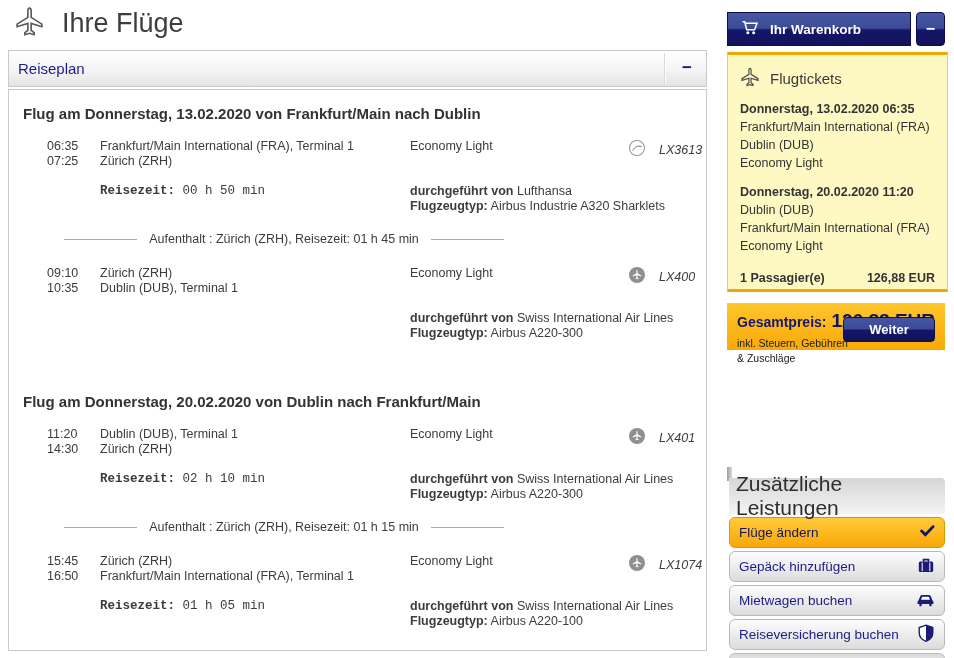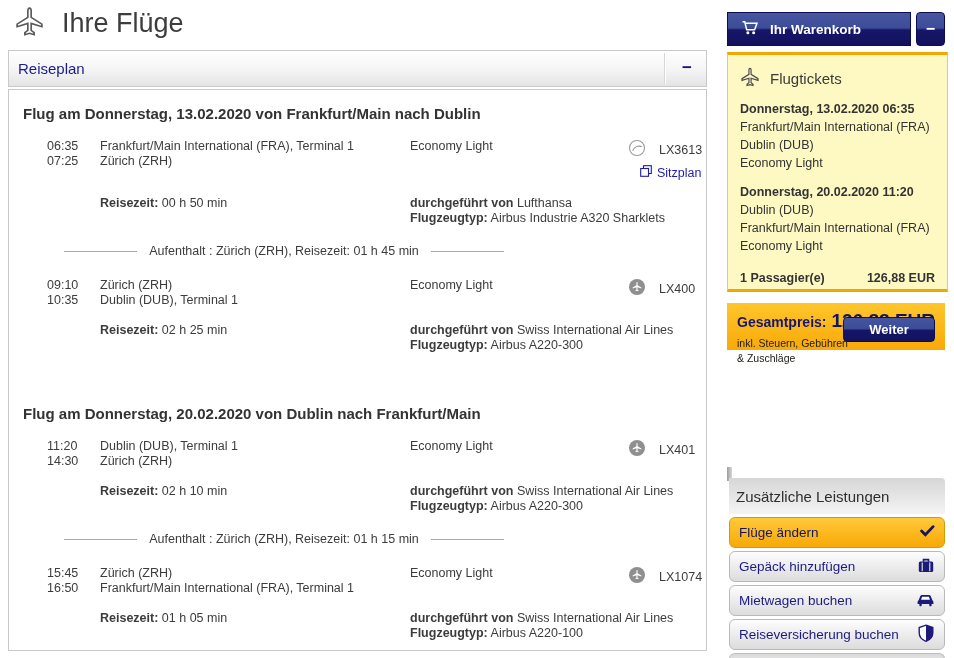--- a/index.html
+++ b/index.html
@@ -23,26 +23,26 @@
   .panel-body{margin-top:2px;border:1px solid #c9c9c9;background:#fff;height:562px;
     box-sizing:border-box;overflow:hidden;}
 
   .flight-heading{font-size:15px;font-weight:bold;color:#333;margin:15px 14px 0 14px;}
 
   .seg-row{display:grid;grid-template-columns:53px 310px 218px 1fr;
     margin:0 10px 0 38px;font-size:12.5px;color:#3c3c3c;line-height:14.5px;}
   .seg-row.r1{margin-top:17px;}
   .seg-row.r2{margin-top:16px;}
   .seg-row .cell div{margin-bottom:0;}
-  .fl-cell{display:flex;flex-direction:column;align-items:flex-start;}
+  .fl-cell{display:flex;align-items:flex-start;font-style:italic;}
   .fl-line{display:flex;align-items:center;gap:13px;}
   .sitzplan{display:flex;align-items:flex-end;gap:5px;margin:4px 0 0 12px;
     color:#1d1dab;cursor:pointer;}
   .op-cell{grid-column:3/5;line-height:15px;}
-  .dur-cell{grid-column:2;}
+  .dur-cell{grid-column:2;font-family:Liberation Mono, monospace;}
 
   .stop-divider{display:flex;align-items:center;gap:12px;
     margin:18px 202px 0 55px;font-size:12.5px;color:#3c3c3c;}
   .stop-divider .line{flex:1;height:1px;background:#a9a9a9;}
   .seg-row.after-stop{margin-top:20px;}
   .flight-heading.second{margin-top:52px;}
 
   
   .cart-btn{position:absolute;left:727px;top:12px;width:184px;height:34px;box-sizing:border-box;
     background:linear-gradient(180deg,#46569f 0%,#3c4c98 47%,#16166a 53%,#12125c 100%);
@@ -70,21 +70,21 @@
   .total-note{font-size:10.5px;color:#20201c;line-height:15px;margin-top:4px;width:112px;}
   .weiter{position:absolute;right:10px;bottom:8px;width:92px;height:25px;box-sizing:border-box;
     background:linear-gradient(180deg,#45559e 0%,#3b4b97 47%,#15156a 53%,#12125c 100%);
     border:1px solid #0d0d52;border-radius:4px;color:#fff;font-weight:bold;font-size:13px;
     display:flex;align-items:center;justify-content:center;cursor:pointer;}
 
   .panel-handle{position:absolute;left:727px;top:467px;width:5px;height:14px;
     background:linear-gradient(90deg,#9d9d9d,#d8d8d8);}
   .extras{position:absolute;left:729px;top:478px;width:216px;}
   .extras-header{height:36px;background:linear-gradient(180deg,#d6d6d6,#f4f4f4);
-    display:flex;align-items:center;padding-left:7px;font-size:15px;color:#2e2e2e;
+    display:flex;align-items:center;padding-left:7px;font-size:21px;color:#2e2e2e;
     border-top-right-radius:4px;}
   .extra-item{height:31px;margin-top:3px;box-sizing:border-box;border:1px solid #b9b9b9;
     border-radius:6px;display:flex;align-items:center;justify-content:space-between;
     padding:0 9px 0 9px;font-size:13.5px;color:#1b1b86;
     background:linear-gradient(180deg,#fdfdfd,#dcdcdc);cursor:pointer;}
   .extra-item.active{background:linear-gradient(180deg,#ffca3a,#f8a806);
     border-color:#d39b00;color:#14145f;}
   .extra-partial{height:8px;margin-top:3px;border:1px solid #bdbdbd;border-bottom:none;
     border-radius:6px 6px 0 0;background:linear-gradient(180deg,#d9d9d9,#e8e8e8);}
 </style>
@@ -176,23 +176,20 @@
                 <circle cx="9" cy="9" r="8" fill="#8f8f8f"></circle>
                 <path d="M15 2 C16 2 16.6 3.2 16.6 4.6 V11 L27 17.5 V20 L16.6 16.8 V23.5 L19.5 25.8 V27.8 L15 26.4 L10.5 27.8 V25.8 L13.4 23.5 V16.8 L3 20 V17.5 L13.4 11 V4.6 C13.4 3.2 14 2 15 2 Z" fill="#fff" transform="translate(3.6,3.2) scale(0.36)"></path>
               </svg>
           </span>
           <span>LX400</span>
         </div>
       </div>
     </div>
     <div class="seg-row r2">
       <div></div>
-      <div class="dur-cell">
-        <span class="b">Reisezeit:</span> <span>02 h 25 min</span>
-      </div>
       <div class="op-cell">
         <div><span class="b">durchgeführt von</span> <span>Swiss International Air Lines</span></div>
         <div><span class="b">Flugzeugtyp:</span> <span>Airbus A220-300</span></div>
       </div>
     </div>
 
     <div class="flight-heading second">Flug am Donnerstag, 20.02.2020 von Dublin nach Frankfurt/Main</div>
 
     <div class="seg-row r1">
       <div class="cell">

